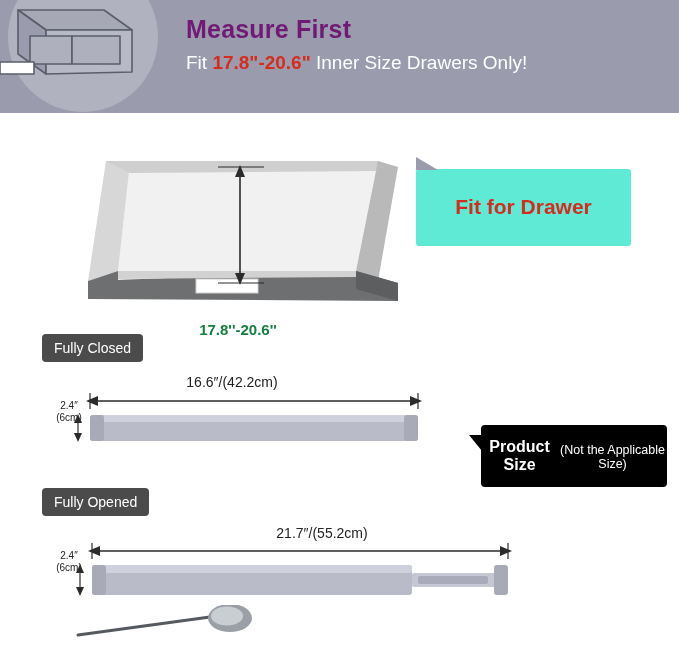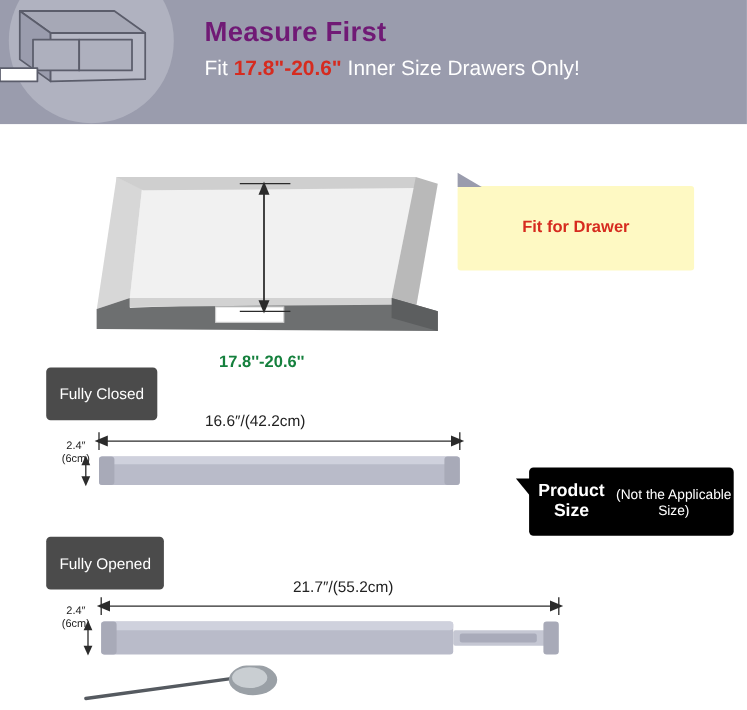--- a/index.html
+++ b/index.html
@@ -46,45 +46,45 @@
 
   .meas-text {
     position:absolute; left: 160px; top: 190px;
     transform: translate(-50%,0);
     font-size: 15px; font-weight: bold; color:#15803d; white-space:nowrap;
   }
 
   
   .callout-fit {
     position:absolute; left: 416px; top: 56px; width: 215px; height: 77px;
-    background:#fef9c3; color:#d62b1f; border-radius: 3px;
+    background:#5eead4; color:#d62b1f; border-radius: 3px;
     display:flex; align-items:center; justify-content:center; text-align:center;
-    font-size: 15px; font-weight:bold; line-height:1.35;
+    font-size: 21px; font-weight:bold; line-height:1.35;
   }
   .callout-fit .tail {
     position:absolute; left: 0px; top: -12px; width: 0; height: 0;
     border-left: 0px solid transparent;
     border-right: 22px solid transparent;
     border-bottom: 13px solid #9a9cad;
   }
 
   
   .pill {
     position:absolute; background:#4b4b4b; color:#ffffff;
-    font-size: 14px; padding: 16px 12px; border-radius: 4px; white-space: nowrap;
+    font-size: 14px; padding: 6px 12px; border-radius: 4px; white-space: nowrap;
   }
   #pill-closed { left: 42px; top: 221px; }
   #pill-opened { left: 42px; top: 375px; }
 
   
   .dim-top {
     position:absolute; font-size: 14px; color:#222; white-space:nowrap;margin-left:32px;
   }
   #dim-closed-top { left: 200px; top: 261px; transform: translateX(-50%); }
-  #dim-opened-top { left: 280px; top: 412px; transform: translateX(-50%); }
+  #dim-opened-top { left: 290px; top: 412px; transform: translateX(-50%); }
 
   .dim-left {
     position:absolute; font-size: 10px; color:#222; text-align:center; line-height:1.15;
   }
   #dim-closed-left { left: 46px; top: 287px; width:46px; }
   #dim-opened-left { left: 46px; top: 437px; width:46px; }
 
   
   .callout-black {
     position:absolute; left: 481px; top: 312px; width: 186px; height: 62px;

